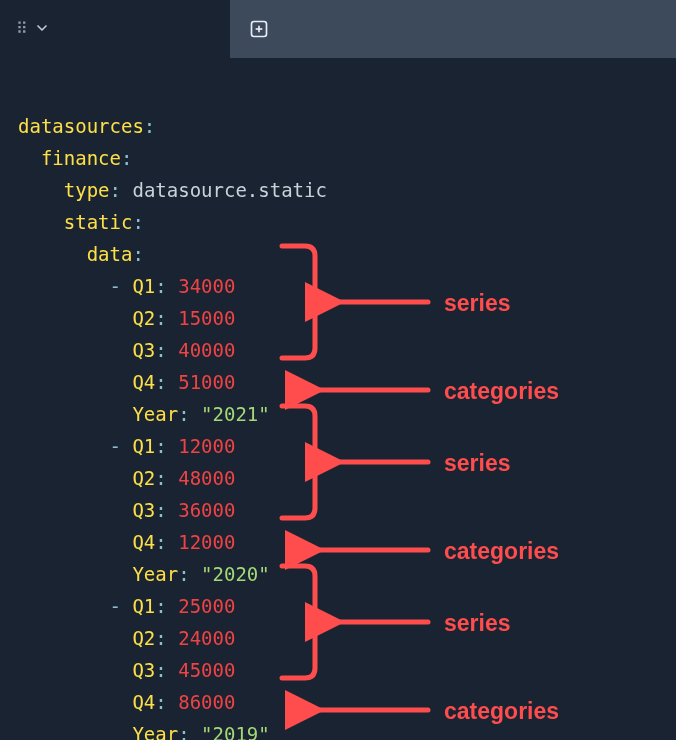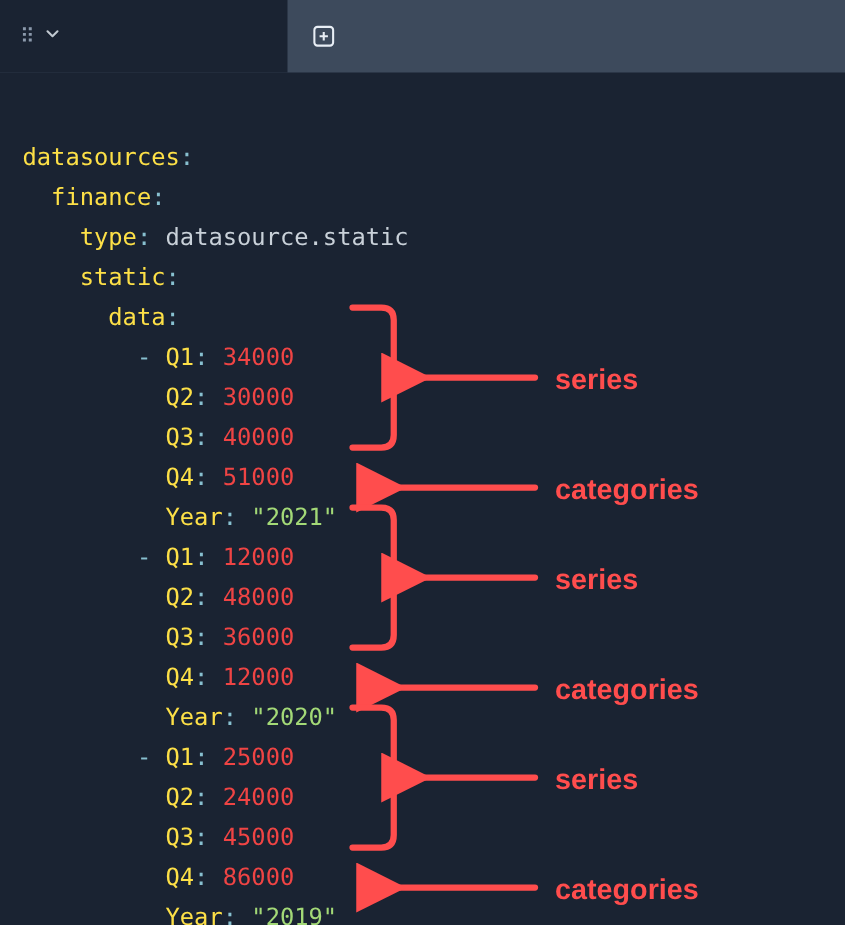--- a/index.html
+++ b/index.html
@@ -86,21 +86,21 @@
   </div>
 </div>
 
 <div class="editor">
 <span class="key">datasources</span><span class="colon">:</span>
   <span class="key">finance</span><span class="colon">:</span>
     <span class="key">type</span><span class="colon">:</span> <span class="plain">datasource.static</span>
     <span class="key">static</span><span class="colon">:</span>
       <span class="key">data</span><span class="colon">:</span>
         <span class="dash">-</span> <span class="key">Q1</span><span class="colon">:</span> <span class="num">34000</span>
-          <span class="key">Q2</span><span class="colon">:</span> <span class="num">30000</span>
+          <span class="key">Q2</span><span class="colon">:</span> <span class="num">15000</span>
           <span class="key">Q3</span><span class="colon">:</span> <span class="num">40000</span>
           <span class="key">Q4</span><span class="colon">:</span> <span class="num">51000</span>
           <span class="key">Year</span><span class="colon">:</span> <span class="str">"2021"</span>
         <span class="dash">-</span> <span class="key">Q1</span><span class="colon">:</span> <span class="num">12000</span>
           <span class="key">Q2</span><span class="colon">:</span> <span class="num">48000</span>
           <span class="key">Q3</span><span class="colon">:</span> <span class="num">36000</span>
           <span class="key">Q4</span><span class="colon">:</span> <span class="num">12000</span>
           <span class="key">Year</span><span class="colon">:</span> <span class="str">"2020"</span>
         <span class="dash">-</span> <span class="key">Q1</span><span class="colon">:</span> <span class="num">25000</span>
           <span class="key">Q2</span><span class="colon">:</span> <span class="num">24000</span>

